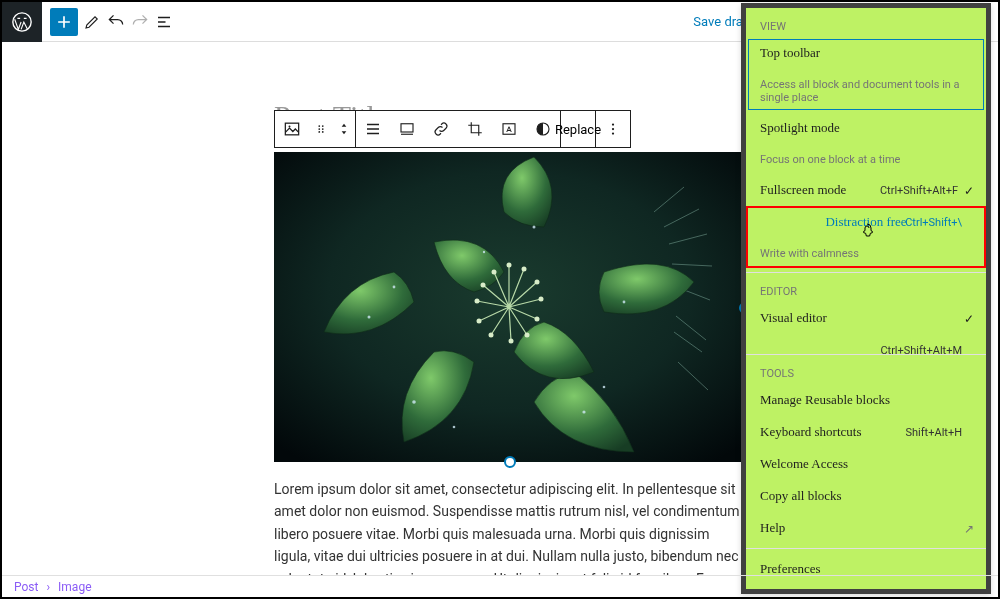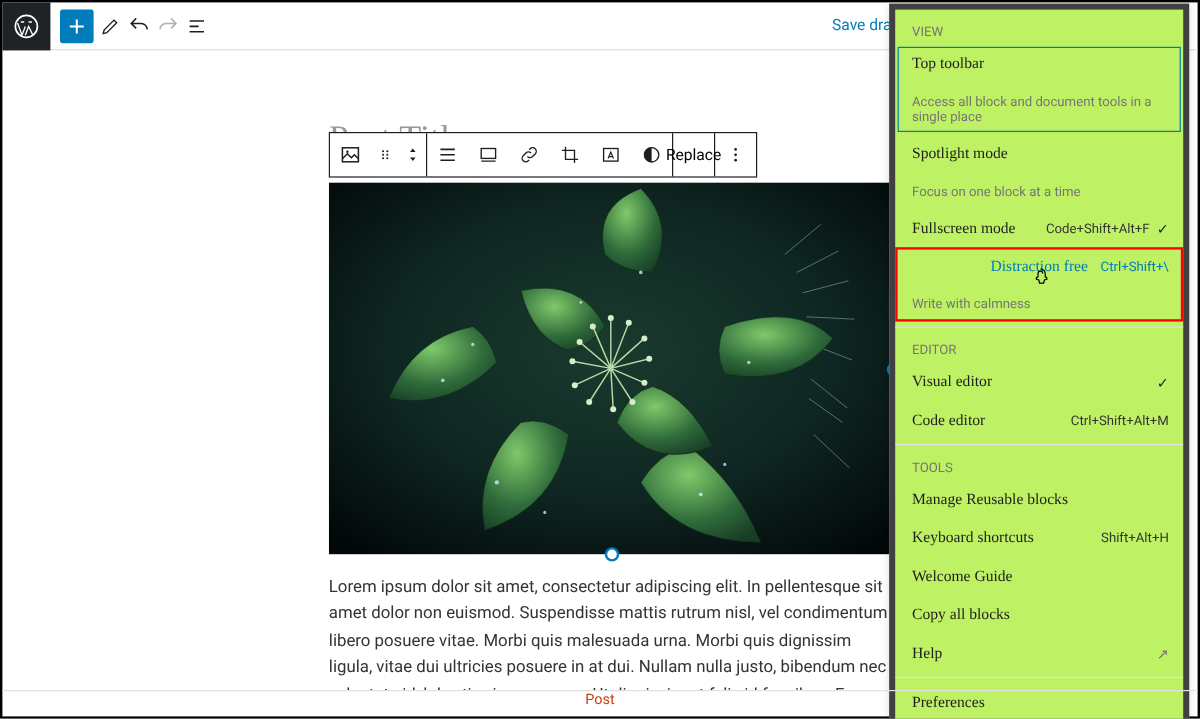--- a/index.html
+++ b/index.html
@@ -21,30 +21,30 @@
 .bt-wide { padding:0 12px; font-size:13px; }
 .image-wrap { position:absolute; left:272px; top:108px; width:471px; }
 .image-svg { display:block; width:471px; height:310px; }
 .body-text { position:absolute; left:272px; top:434px; width:471px; font-size:14px; color:#333; line-height:1.6; }
 .dropdown { position:absolute; right:7px; top:1px; width:250px; background:#bef264; border:5px solid #404040; box-shadow:0 2px 6px rgba(0,0,0,0.15); font-size:13px; }
 .dd-section { border-bottom:1px solid #e0e0e0; padding:4px 0; }
 .dd-header { color:#757575; text-transform:uppercase; font-size:11px; padding:8px 14px 4px; }
 .dd-item { padding:8px 14px; position:relative; cursor:pointer; }
 .dd-item .label { color:#1e1e1e; font-size:13px;font-family:Liberation Serif, serif; }
 .dd-item .desc { color:#757575; font-size:11px; margin-top:17px; }
-.dd-item .shortcut { position:absolute; right:12px; top:10px; font-size:11px; color:#333; }
+.dd-item .shortcut { position:absolute; right:24px; top:10px; font-size:11px; color:#333; }
 .dd-item.selected { outline:1.5px solid #007cba; outline-offset:-3px; }
 .dd-item.selected .label { color:#1e1e1e; }
 .dd-item.hl { outline:2px solid #ff0000; outline-offset:-2px; }
 .dd-item.hl .label { color:#007cba;text-align:center; }
 .dd-item.hl .shortcut { color:#007cba; }
 .check::after { content:"✓"; position:absolute; right:12px; top:10px; font-size:12px; color:#1e1e1e; }
 .external::after { content:"↗"; position:absolute; right:12px; top:10px; font-size:12px; color:#757575; }
 .cursor { position:absolute; left:0; top:0; width:16px; height:20px; pointer-events:none; }
-.footer { position:absolute; bottom:0; left:0; right:0; height:22px; border-top:1px solid #e0e0e0; display:flex; align-items:center; padding:0 12px; font-size:12px; color:#c2410c; gap:8px;flex-direction:column; }
+.footer { position:absolute; bottom:0; left:0; right:0; height:22px; border-top:1px solid #e0e0e0; display:flex; align-items:center; padding:0 12px; font-size:12px; color:#8b5cf6; gap:8px; }
 .add-btn { width:28px; height:28px; background:#007cba; display:flex; align-items:center; justify-content:center; border-radius:2px; }
 .ic { width:20px; height:20px; display:flex; align-items:center; justify-content:center; color:#1e1e1e; }
 svg { display:block; }
 .handle { position:absolute; width:12px; height:12px; background:#fff; border:2px solid #007cba; border-radius:50%; }
 </style>
 </head>
 <body>
 
 <div class="frame">
   <div class="topbar">
@@ -246,52 +246,51 @@
       <div class="dd-item selected">
         <div class="label">Top toolbar</div>
         <div class="desc">Access all block and document tools in a single place</div>
       </div>
       <div class="dd-item">
         <div class="label">Spotlight mode</div>
         <div class="desc">Focus on one block at a time</div>
       </div>
       <div class="dd-item check">
         <div class="label">Fullscreen mode</div>
-        <div class="shortcut" style="right:28px">Code+Shift+Alt+F</div>
+        <div class="shortcut" style="right:28px">Ctrl+Shift+Alt+F</div>
       </div>
       <div class="dd-item hl">
         <div class="label">Distraction free</div>
         <div class="desc">Write with calmness</div>
         <div class="shortcut">Ctrl+Shift+\</div>
         <svg class="cursor" style="left:115px; top:14px" width="16" height="20" viewBox="0 0 24 24">
             <path d="M9 3a6 6 0 016 6v4l2 1v2l-3 1-1 4H8l-1-4-3-1v-2l2-1V9a3 3 0 016 0" fill="none" stroke="#000" stroke-width="1.5"></path>
           </svg>
       </div>
     </div>
     <div class="dd-section">
       <div class="dd-header">Editor</div>
       <div class="dd-item check">
           <div class="label">Visual editor</div>
         </div>
       <div class="dd-item">
-          <div class="label">Code editor</div>
           <div class="shortcut">Ctrl+Shift+Alt+M</div>
         </div>
     </div>
     <div class="dd-section">
       <div class="dd-header">Tools</div>
       <div class="dd-item">
           <div class="label">Manage Reusable blocks</div>
         </div>
       <div class="dd-item">
           <div class="label">Keyboard shortcuts</div>
           <div class="shortcut">Shift+Alt+H</div>
         </div>
       <div class="dd-item">
-          <div class="label">Welcome Guide</div>
+          <div class="label">Welcome Access</div>
         </div>
       <div class="dd-item">
           <div class="label">Copy all blocks</div>
         </div>
       <div class="dd-item external">
           <div class="label">Help</div>
         </div>
     </div>
     <div class="dd-section" style="border-bottom:none">
       <div class="dd-item">

